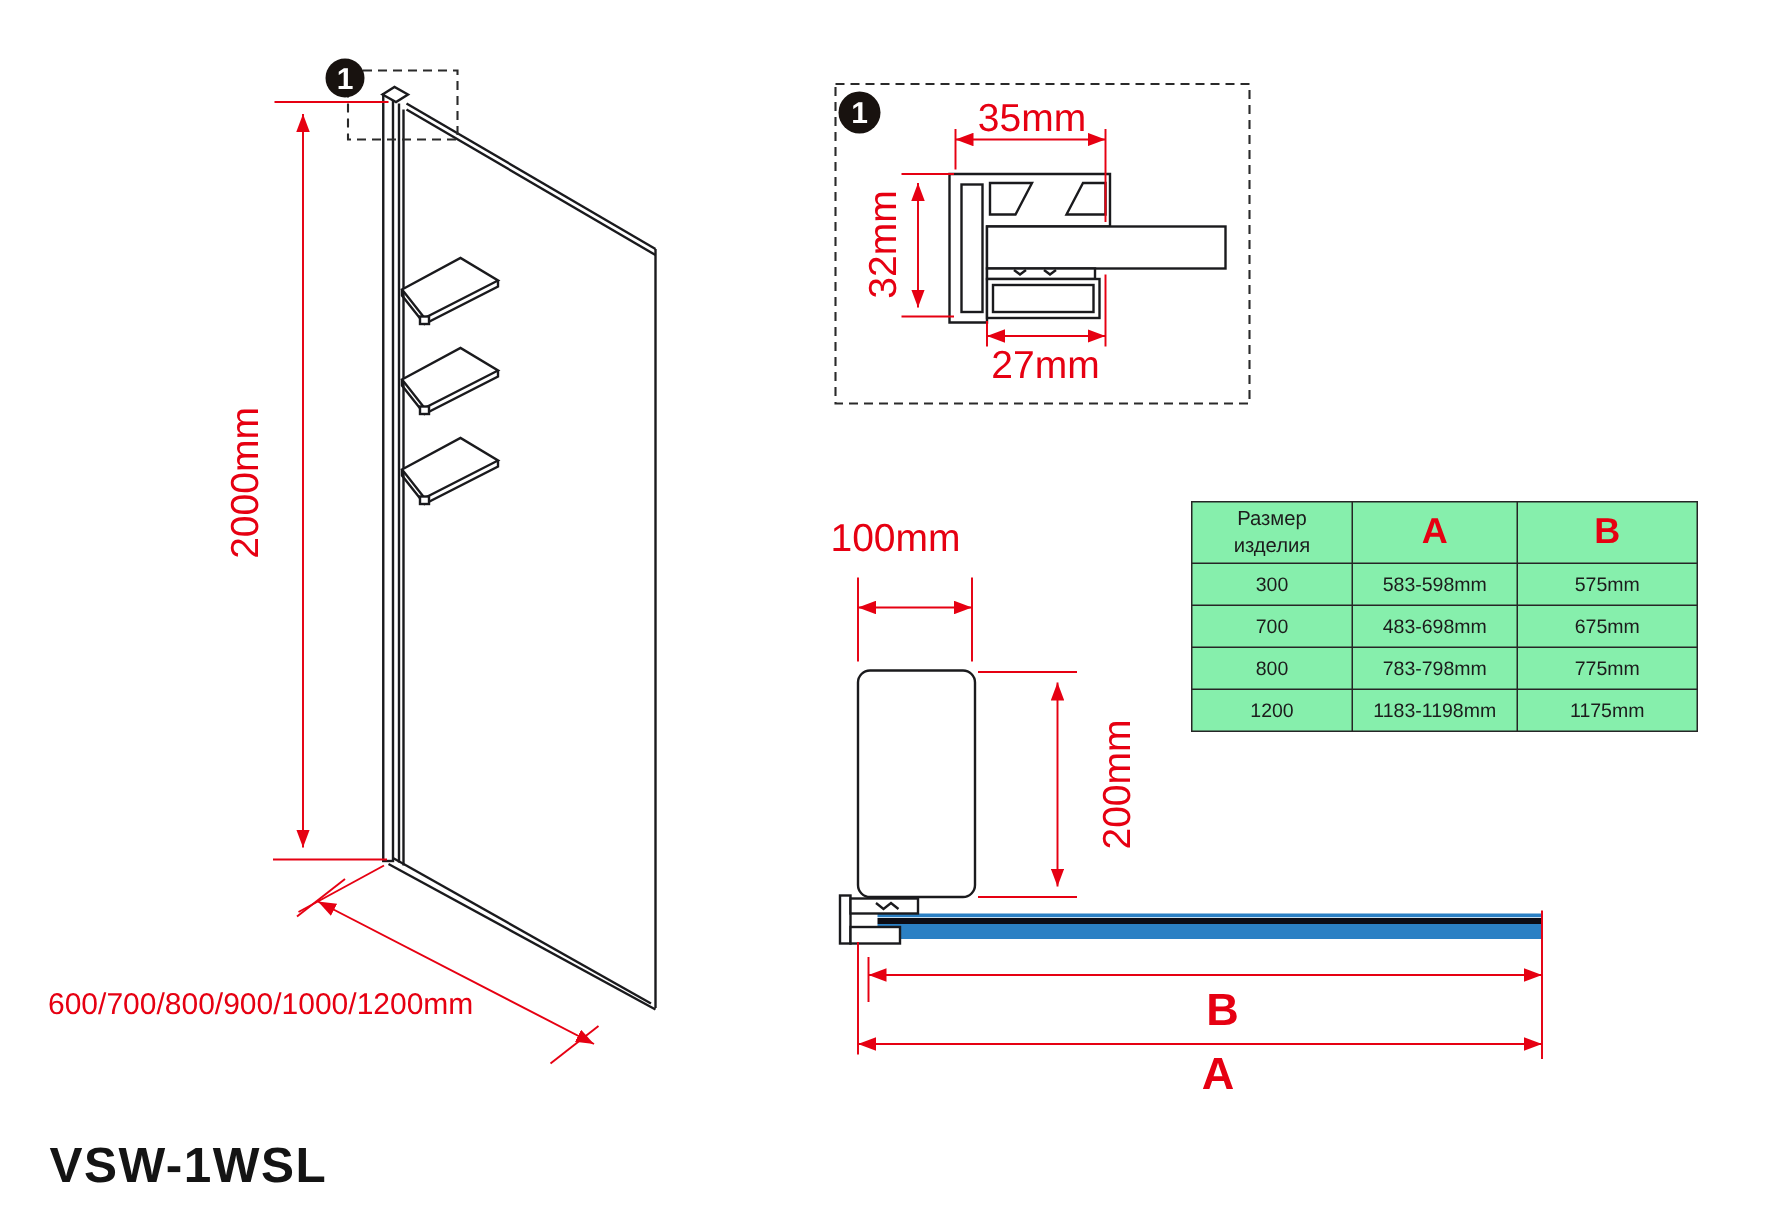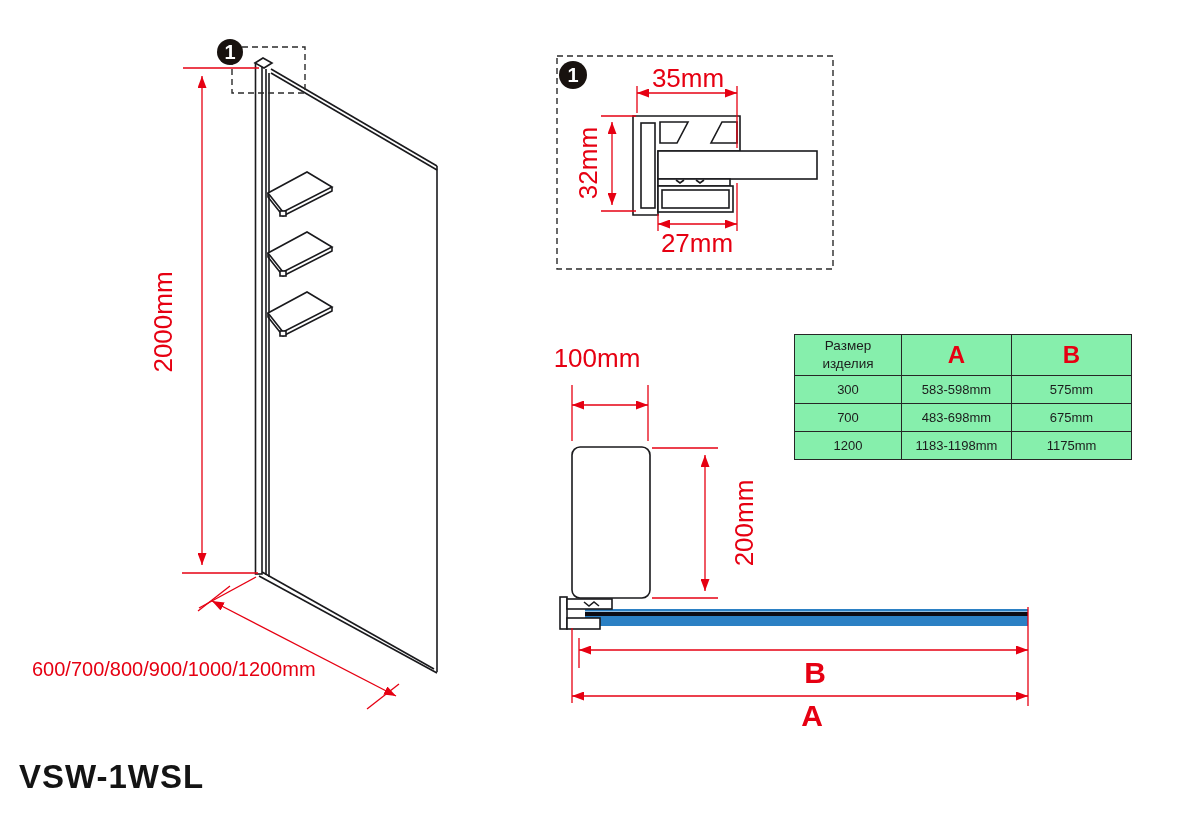--- a/index.html
+++ b/index.html
@@ -23,21 +23,21 @@
   }
   .size-table td{
     border:1px solid #262626;text-align:center;vertical-align:middle;
     font-size:13px;color:#1c1c1c;height:27px;padding:0;
   }
   .size-table tr.hdr td{height:40px;}
   .size-table td.hdr-size{font-size:13.5px;line-height:1.3;}
   .size-table td.hdr-ab{font-size:24px;font-weight:bold;color:#e60012;}
 
   .model-title{
-    position:absolute;left:19px;top:758px;
+    position:absolute;left:33px;top:758px;
     font-size:33px;font-weight:bold;color:#141414;letter-spacing:1px;
   }
 </style>
 </head>
 <body>
 
 <div id="canvas">
 
   <svg id="drawing" width="1178" height="816" viewBox="0 0 1178 816">
     <defs>
@@ -214,20 +214,25 @@
       <td>300</td>
       <td>583-598mm</td>
       <td>575mm</td>
     </tr>
     <tr>
       <td>700</td>
       <td>483-698mm</td>
       <td>675mm</td>
     </tr>
     <tr>
+      <td>800</td>
+      <td>783-798mm</td>
+      <td>775mm</td>
+    </tr>
+    <tr>
       <td>1200</td>
       <td>1183-1198mm</td>
       <td>1175mm</td>
     </tr>
   </tbody>
     </table>
 
   <div class="model-title">VSW-1WSL</div>
 
 </div>

